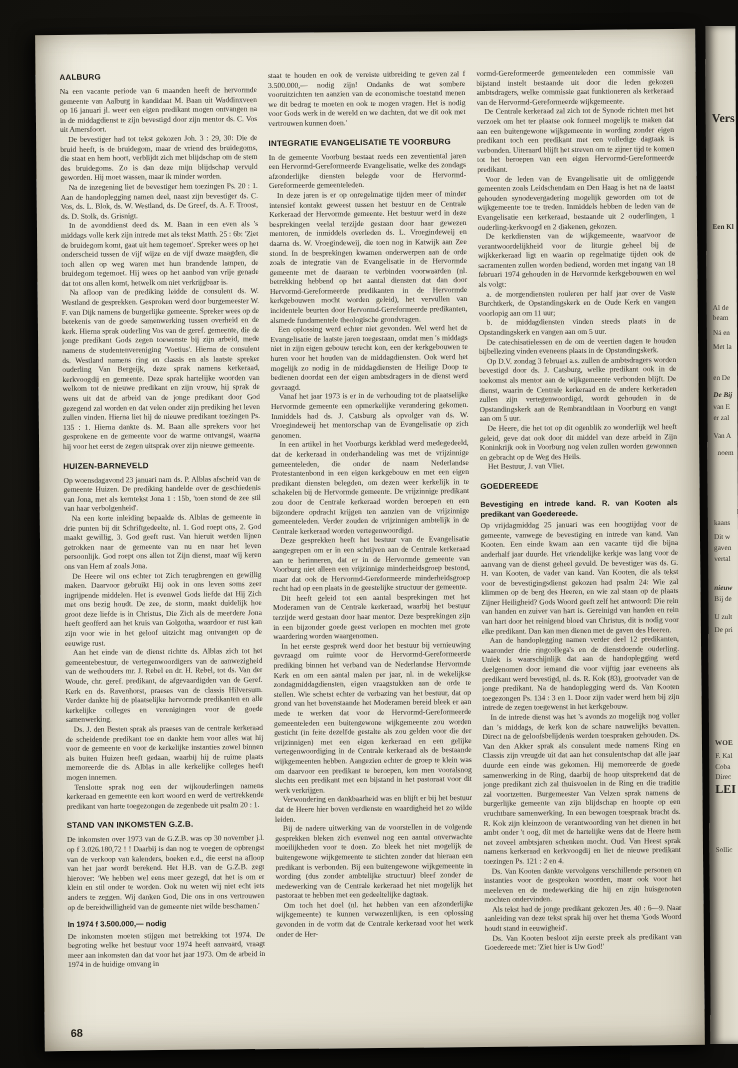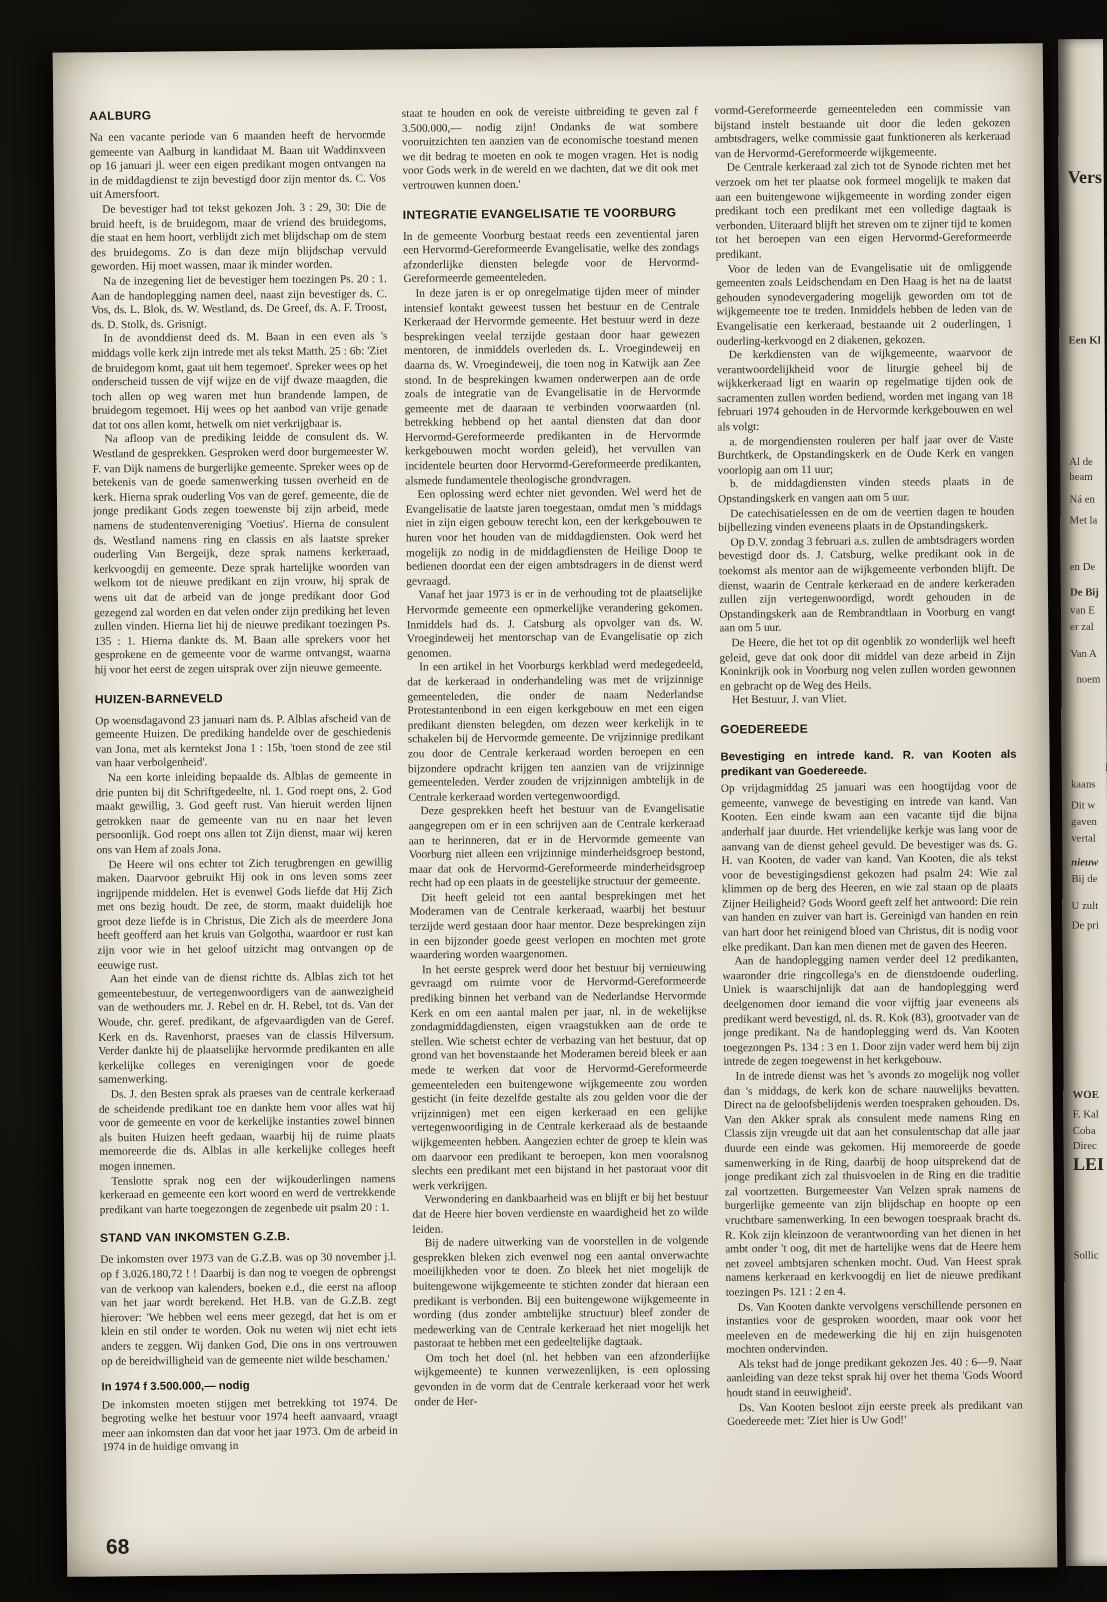--- a/index.html
+++ b/index.html
@@ -38,21 +38,21 @@
   .col .blk-h:first-child { margin-top: 0; }
   .blk-sh {
     font-family: "Liberation Sans", sans-serif; font-weight: 700;
     font-size: 7.6px; line-height: 9.6px; color: #1c1a15; margin: 8px 0 2px;
   }
   .blk-p { text-indent: 8px; }
   .blk-h + .blk-p, .blk-sh + .blk-p, .col .blk-p:first-child { text-indent: 0; }
   .pagenum {
     position: absolute; left: 26px; bottom: 12px;
     font-family: "Liberation Sans", sans-serif; font-weight: 700;
-    font-size: 14px; color: #22201b;
+    font-size: 11px; color: #22201b;
   }
   .edge-page {
     position: absolute; left: 708px; top: 26px; width: 30px; height: 1018px;
     background: linear-gradient(90deg, #a9a292 0%, #d5d0c0 45%, #e4e0d2 100%);
     transform: rotate(-0.3deg); overflow: hidden; padding: 40px 0 0 6px;
     box-shadow: inset 5px 0 7px rgba(0,0,0,0.55);
   }
   .frag {
     font-family: "Liberation Serif", serif; font-size: 7.2px; line-height: 8.6px;
     color: #34312a; white-space: nowrap;
@@ -127,32 +127,32 @@
     <div class="pagenum">68</div>
   </div>
   <div class="edge-page">
       <div class="frag frag-xl" style="margin-top: 45px;">Vers</div>
       <div class="frag frag-b" style="margin-top: 98px;">Een Kl</div>
       <div class="frag" style="margin-top: 72px;">Al de</div>
       <div class="frag" style="margin-top: 2px;">beam</div>
       <div class="frag" style="margin-top: 6px;">Ná en</div>
       <div class="frag" style="margin-top: 6px;">Met la</div>
       <div class="frag" style="margin-top: 22px;">en De</div>
-      <div class="frag frag-b" style="margin-top: 8px;">De Bij</div>
+      <div class="frag frag-b" style="margin-top: 8px; font-style: italic;">De Bij</div>
       <div class="frag" style="margin-top: 4px;">van E</div>
       <div class="frag" style="margin-top: 2px;">er zal</div>
       <div class="frag" style="margin-top: 10px;">Van A</div>
       <div class="frag" style="margin-top: 8px; text-align: center;">noem</div>
       <div class="frag" style="margin-top: 40px; margin-left: 36px;">Een v</div>
       <div class="frag" style="margin-top: 2px; padding-left: 23px;">heilst</div>
       <div class="frag" style="margin-top: 2px;">kaans</div>
       <div class="frag" style="margin-top: 6px;">Dit w</div>
       <div class="frag" style="margin-top: 2px;">gaven</div>
       <div class="frag" style="margin-top: 2px;">vertal</div>
-      <div class="frag frag-b" style="margin-top: 8px; font-style: italic;">nieuw</div>
+      <div class="frag frag-b" style="margin-top: 21px; font-style: italic;">nieuw</div>
       <div class="frag" style="margin-top: 2px;">Bij de</div>
       <div class="frag" style="margin-top: 10px;">U zult</div>
       <div class="frag" style="margin-top: 4px;">De pri</div>
       <div class="frag frag-b" style="margin-top: 105px;">WOE</div>
       <div class="frag" style="margin-top: 4px;">F. Kal</div>
       <div class="frag" style="margin-top: 2px;">Coba</div>
       <div class="frag" style="margin-top: 2px;">Direc</div>
       <div class="frag frag-xl" style="">LEI</div>
       <div class="frag" style="margin-top: 50px;">Sollic</div>
     </div>

